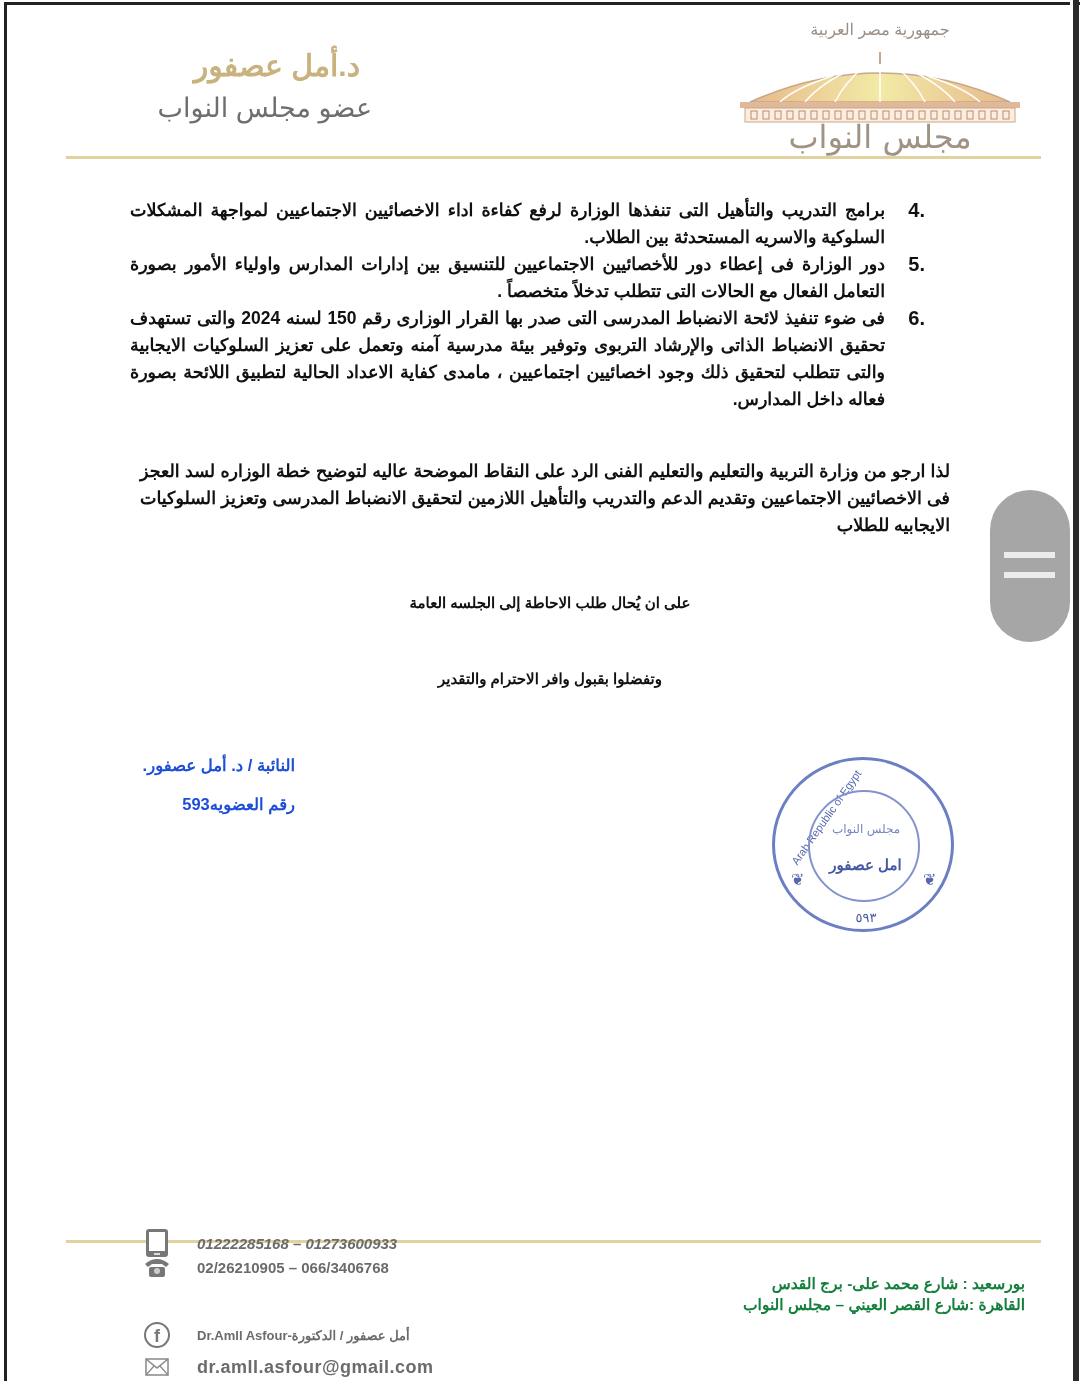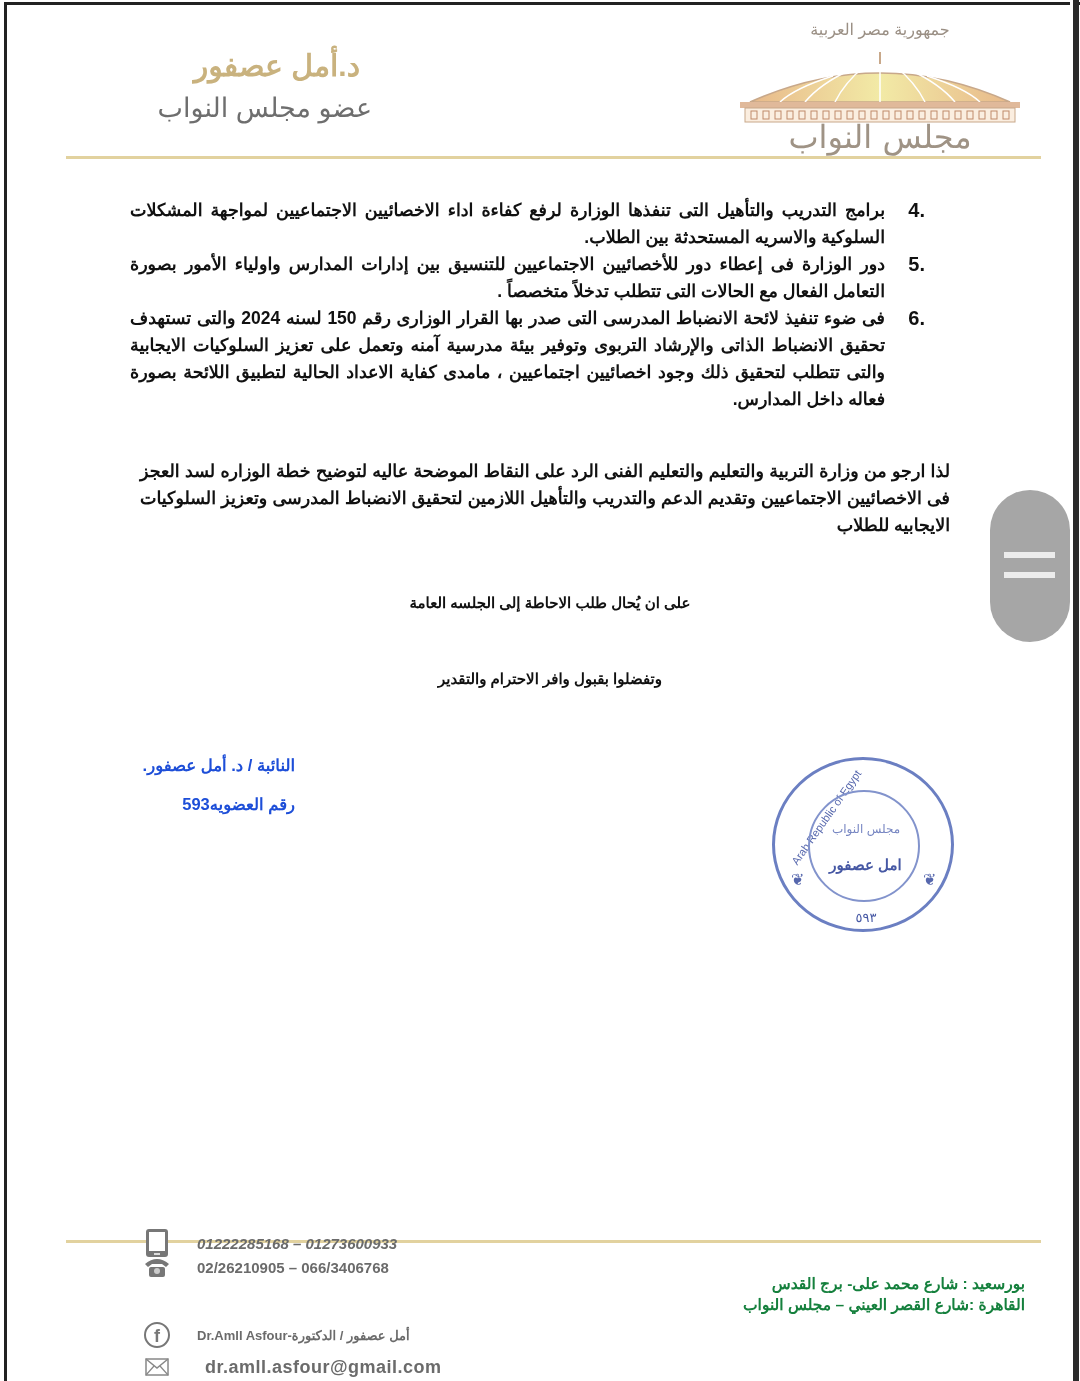--- a/index.html
+++ b/index.html
@@ -46,21 +46,21 @@
   .sb1 { top:62px; }
   .sb2 { top:82px; }
 
   
   .contact { position:absolute; left:135px; width:360px; display:flex; align-items:center; }
   .contact .ico { width:44px; height:30px; display:flex; align-items:center; justify-content:center; color:#777; }
   .contact .txt { margin-left:18px; color:#6b6b6b; font-weight:bold; font-size:15px; white-space:nowrap; }
   .c1 { top:1252px; }
   .c2 { top:1228px;font-style:italic; }
   .c3 { top:1320px; }
-  .c4 { top:1352px;gap:8px; }
+  .c4 { top:1352px; }
   .c4 .txt { font-size:18px; letter-spacing:0.5px; }
   .addr { position:absolute; left:640px; width:385px; direction:rtl; text-align:right; color:#15803d; font-weight:bold; font-size:15.5px; }
   .a1 { top:1275px; }
   .a2 { top:1296px; }
 </style>
 </head>
 <body>
 
 <div class="frame"></div>
 <div class="frame-right-gap"></div>

